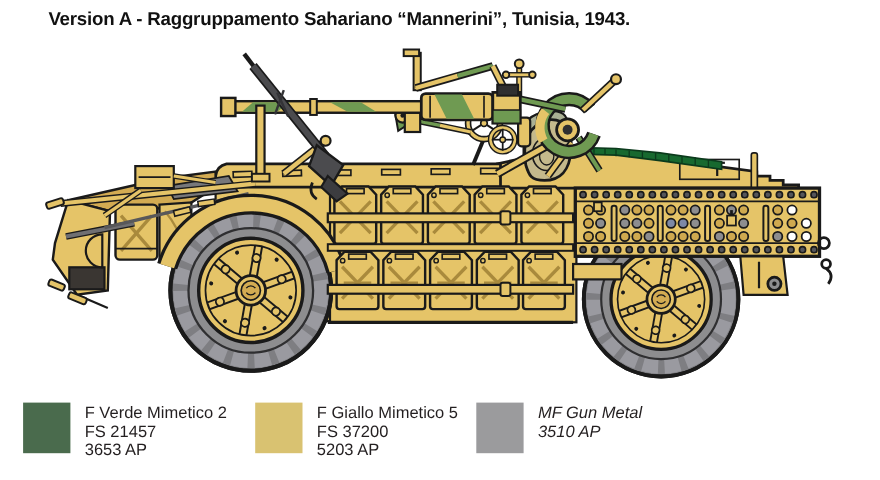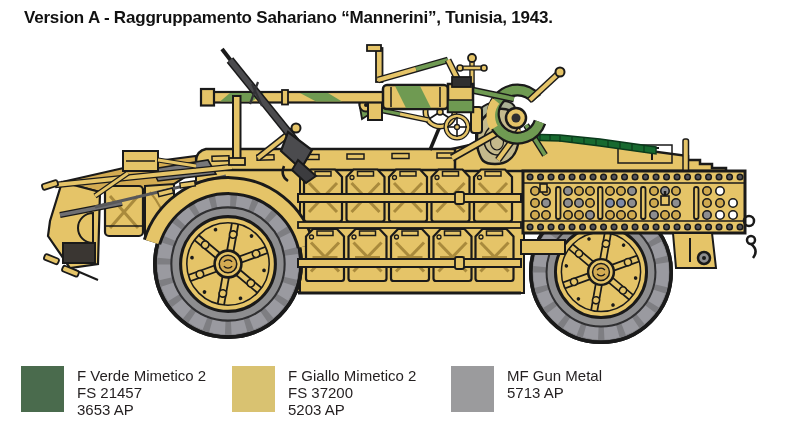--- a/index.html
+++ b/index.html
@@ -7,29 +7,29 @@
     --camo-green:#6f9a52; --dark-green:#17692f;
     --metal-gray:#8d8d8f; --gun-gray:#4b4b4e;
     --outline:#1a1a1a; --hole-tan:#cfa94f; --hole-blue:#7d89a6; --ink:#231f20;
   }
   html,body{margin:0;padding:0;}
   body{
     width:800px;height:436px;background:#ffffff;position:relative;overflow:hidden;
     font-family:"Liberation Sans","DejaVu Sans",sans-serif;color:var(--ink);
   }
   .title{
-    position:absolute;left:24px;top:8px;font-size:17px;font-weight:700;
+    position:absolute;left:44px;top:8px;font-size:17px;font-weight:700;
     letter-spacing:-0.2px;color:#111;white-space:nowrap;
   }
   .vehicle{position:absolute;left:0;top:0;}
   .swatches{position:absolute;left:0;top:366px;width:800px;height:60px;}
   .swatch{position:absolute;display:flex;align-items:flex-start;}
   .swatch .chip{width:43px;height:46px;flex:0 0 auto;}
   .swatch .info{margin-left:13px;font-size:15px;line-height:17px;padding-top:1px;}
-  .sw-1{left:21px;} .sw-2{left:232px;} .sw-3{left:451px;}
+  .sw-1{left:21px;} .sw-2{left:232px;} .sw-3{left:433px;font-style:italic;}
 </style>
 </head>
 <body>
 
 <div class="title">Version A - Raggruppamento Sahariano “Mannerini”, Tunisia, 1943.</div>
 
 <svg class="vehicle" width="800" height="436" viewBox="0 0 800 436">
   <defs>
     <g id="wheelDef">
       <circle r="71" fill="#7e7e82" stroke="var(--outline)" stroke-width="3.5"></circle>
@@ -431,25 +431,25 @@
     <div class="chip" style="background: rgb(74, 107, 77);"></div>
     <div class="info">
       <div>F Verde Mimetico 2</div>
       <div>FS 21457</div>
       <div>3653 AP</div>
     </div>
   </div>
   <div class="swatch sw-2">
     <div class="chip" style="background: rgb(217, 194, 113);"></div>
     <div class="info">
-      <div>F Giallo Mimetico 2</div>
+      <div>F Giallo Mimetico 5</div>
       <div>FS 37200</div>
       <div>5203 AP</div>
     </div>
   </div>
   <div class="swatch sw-3">
     <div class="chip" style="background: rgb(155, 155, 157);"></div>
     <div class="info">
       <div>MF Gun Metal</div>
-      <div>5713 AP</div>
+      <div>3510 AP</div>
     </div>
   </div>
 </div>
 
 </body></html>

